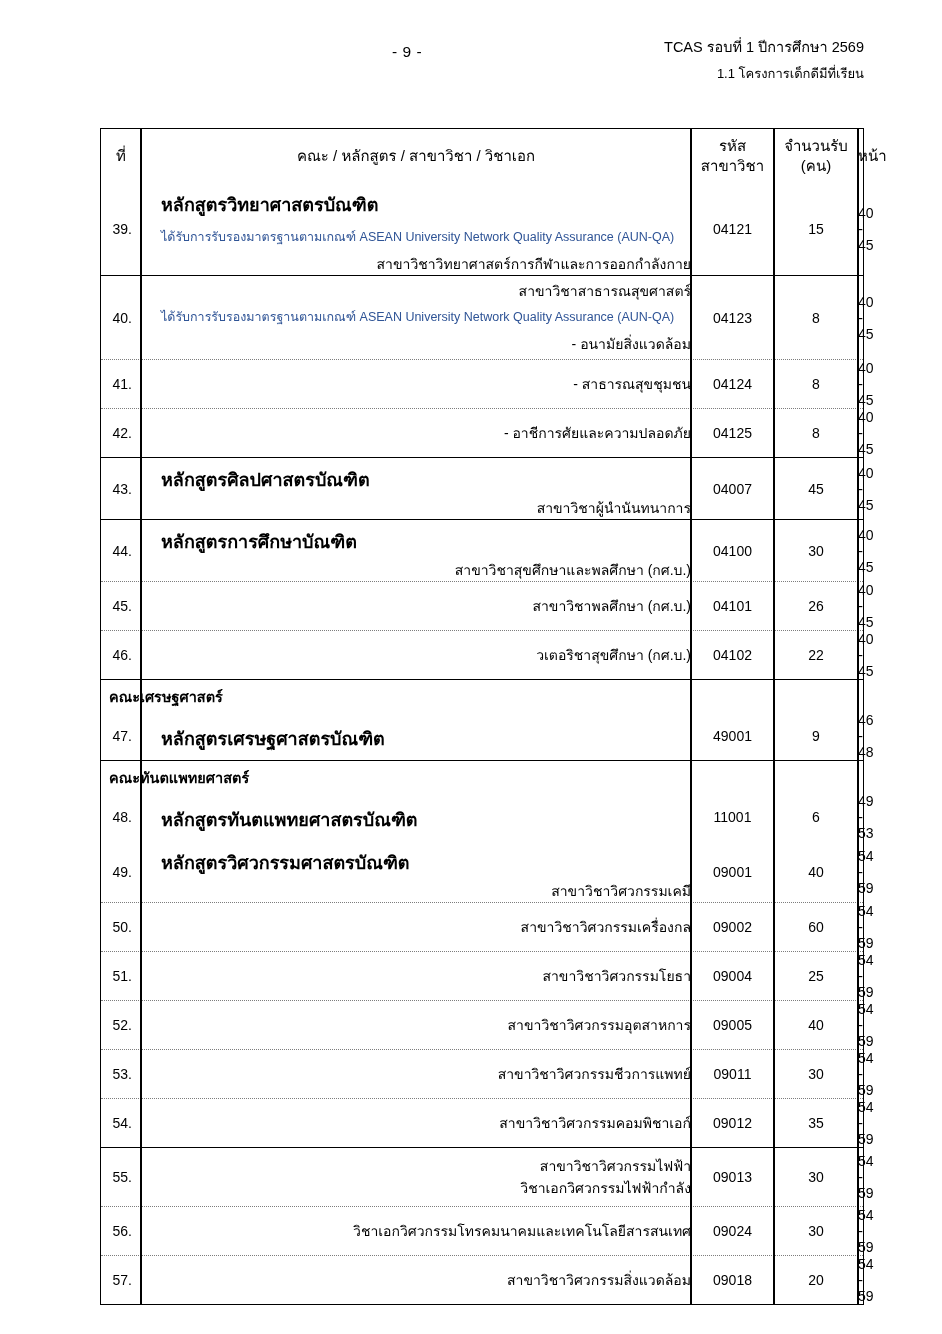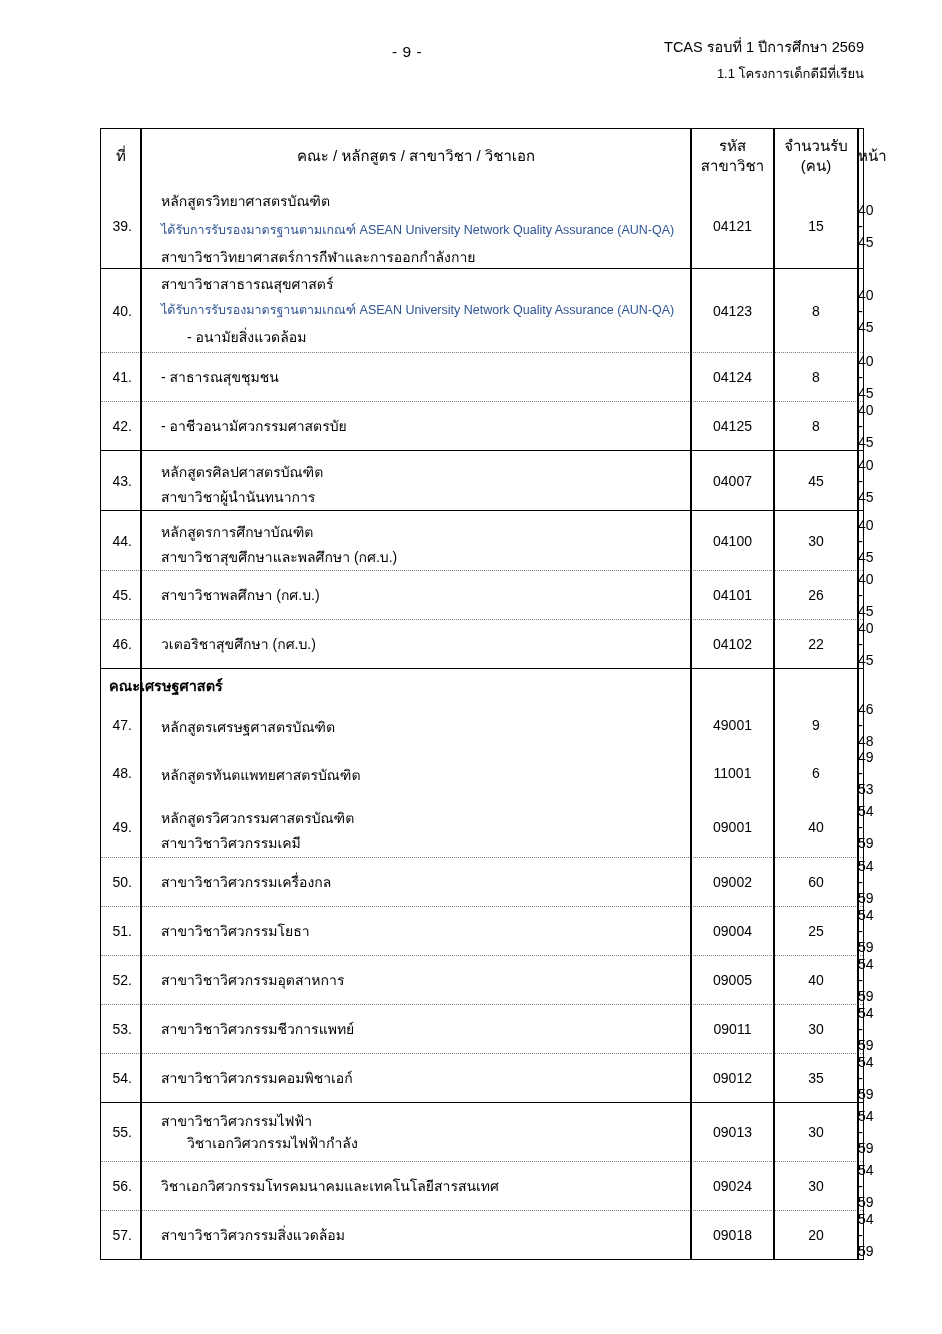--- a/index.html
+++ b/index.html
@@ -151,30 +151,30 @@
   }
   tr.sep-solid > td {
     border-top: 1.3px solid #000;
   }
   tr.sep-none > td {
     border-top: 0;
   }
 
   
   .prog-head {
-    font-weight: normal;
-    font-size: 14px;
+    font-weight: bold;
+    font-size: 18px;
     display: block;
     padding: 7px 0 3px 10px;
     text-align: left;
   }
   .subj-line {
     display: block;
-    padding: 0 7px 0 10px;
-    text-align: left;
+    padding: 0 0 0 10px;
+    text-align: right;
   }
   .subj-line.indent2 { padding-left: 36px; }
 
   .aun {
     display: block;
     color: #2f5496;
     font-size: 12.5px;
     padding: 5px 0 6px 10px;
     white-space: nowrap;
     text-align: left;
@@ -256,21 +256,21 @@
             <td class="name name-stack" style="vertical-align: middle;">
               <span class="subj-line">-   สาธารณสุขชุมชน</span>
             </td>
             <td class="code">04124</td>
             <td class="seats">8</td>
             <td class="pages">40 - 45</td>
           </tr>
           <tr class="drow sep-dot">
             <td class="no">42.</td>
             <td class="name name-stack" style="vertical-align: middle;">
-              <span class="subj-line">-   อาชีวอนามัศวกรรมศาสตรบัย</span>
+              <span class="subj-line">-   อาชีการศัยและความปลอดภัย</span>
             </td>
             <td class="code">04125</td>
             <td class="seats">8</td>
             <td class="pages">40 - 45</td>
           </tr>
           <tr class="drow sep-solid" style="height: 60px;">
             <td class="no">43.</td>
             <td class="name name-stack" style="vertical-align: middle;">
               <span class="prog-head">หลักสูตรศิลปศาสตรบัณฑิต</span>
               <span class="subj-line">สาขาวิชาผู้นำนันทนาการ</span>
@@ -311,20 +311,23 @@
             <td colspan="5">คณะเศรษฐศาสตร์</td>
           </tr>
           <tr class="drow sep-none" style="height: 37px;">
             <td class="no">47.</td>
             <td class="name name-stack" style="vertical-align: middle;">
               <span class="prog-head">หลักสูตรเศรษฐศาสตรบัณฑิต</span>
             </td>
             <td class="code">49001</td>
             <td class="seats">9</td>
             <td class="pages">46 - 48</td>
+          </tr>
+          <tr class="faculty">
+            <td colspan="5">คณะทันตแพทยศาสตร์</td>
           </tr>
           <tr class="drow sep-none" style="height: 37px;">
             <td class="no">48.</td>
             <td class="name name-stack" style="vertical-align: middle;">
               <span class="prog-head">หลักสูตรทันตแพทยศาสตรบัณฑิต</span>
             </td>
             <td class="code">11001</td>
             <td class="seats">6</td>
             <td class="pages">49 - 53</td>
           </tr>

